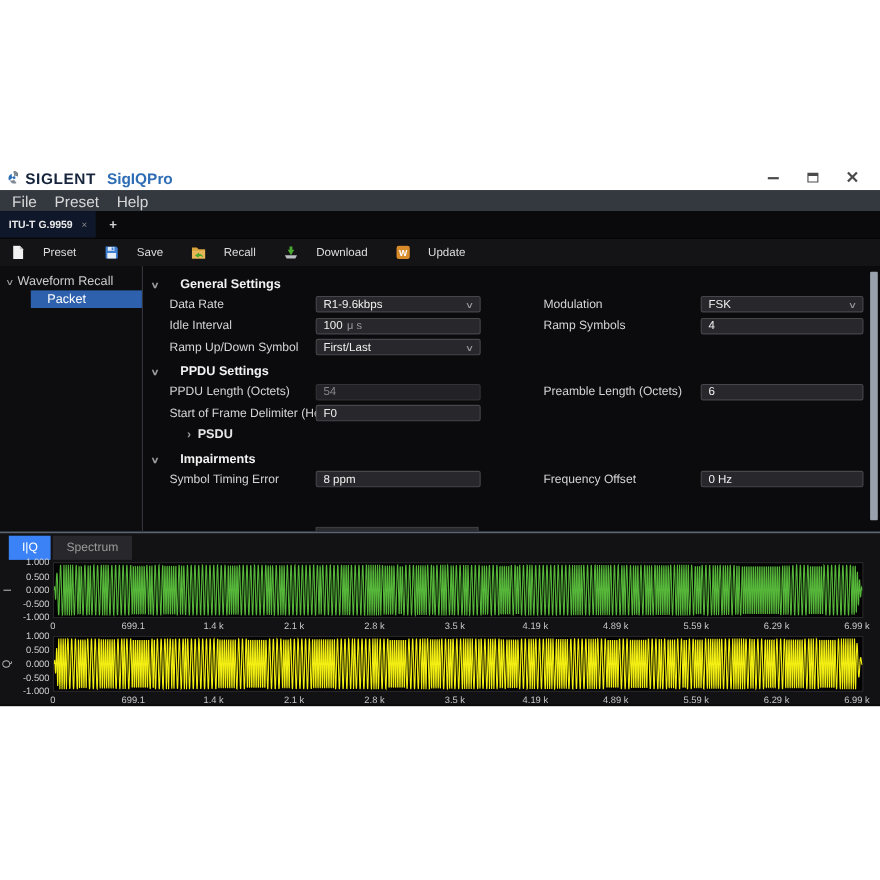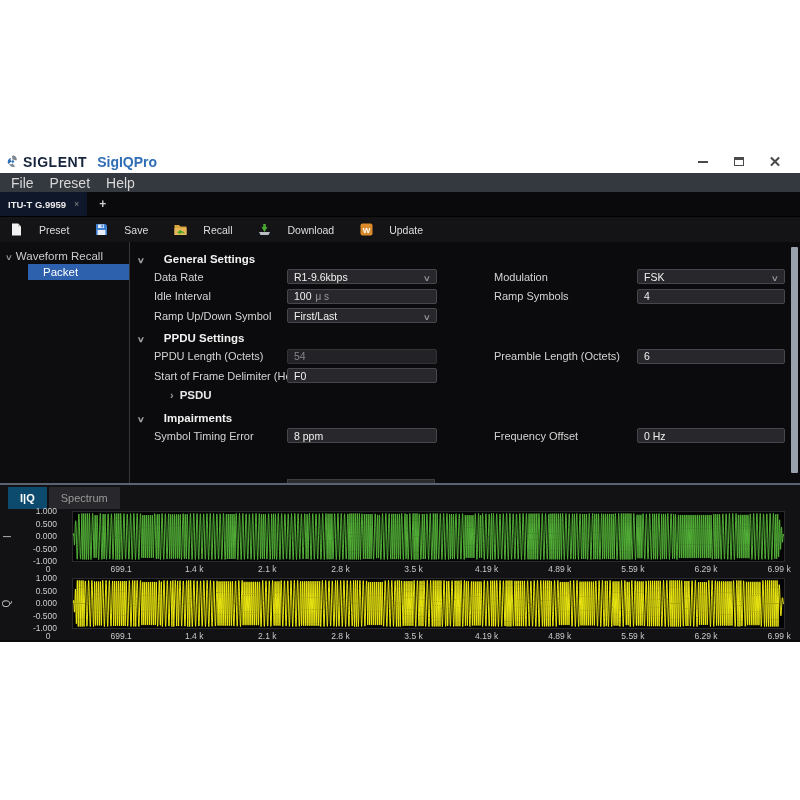--- a/index.html
+++ b/index.html
@@ -54,26 +54,26 @@
   .sliver{position:absolute;left:157px;bottom:-2px;width:148px;height:6px;background:#2b2b2f;border:1px solid #3c3c42}
   .vscroll{position:absolute;right:2px;top:5px;width:7px;height:226px;background:#99a1ac;border-radius:1px}
 
   
   .splitter{height:2px;background:#5b6572}
 
   
   .bottom{height:155px;background:#121215;padding-top:2px}
   .btabs{height:22px;display:flex;gap:2px;padding-left:8px;align-items:stretch;margin-bottom:2px}
   .btab{display:flex;align-items:center;justify-content:center;font-size:11px;padding:0 12px}
-  .btab.active{background:#0c4a6e;color:#fff;font-weight:bold}
+  .btab.active{background:#3b82f6;color:#fff;font-weight:normal}
   .btab.idle{background:#28282c;color:#9a9a9a}
   .chart-row{display:flex;align-items:stretch;height:51px;padding-right:15px}
   .axis-title{width:14px;display:flex;align-items:center;justify-content:center;color:#b5b5b5;font-size:10px}
   .axis-title span{transform:rotate(-90deg);display:block}
-  .yticks{width:34px;display:flex;flex-direction:column;justify-content:space-between;align-items:flex-end;padding:0 3px 0 0;color:#cfcfcf;font-size:8.5px;line-height:7px;margin:-3px 12px}
+  .yticks{width:34px;display:flex;flex-direction:column;justify-content:space-between;align-items:flex-end;padding:0 3px 0 0;color:#cfcfcf;font-size:8.5px;line-height:7px;margin:-3px 0}
   .plot{flex:1;background:#030303;border:1px solid #2b2b2e;position:relative}
   .plot svg{position:absolute;inset:0;width:100%;height:100%}
   .xticks{height:12px;margin-left:48px;margin-right:15px;position:relative;color:#c8c8c8;font-size:8.5px}
   .xticks span{position:absolute;top:2px;transform:translateX(-50%);white-space:nowrap}
   .gap5{height:4px}
 </style>
 </head>
 <body>
 
 <div class="app">

